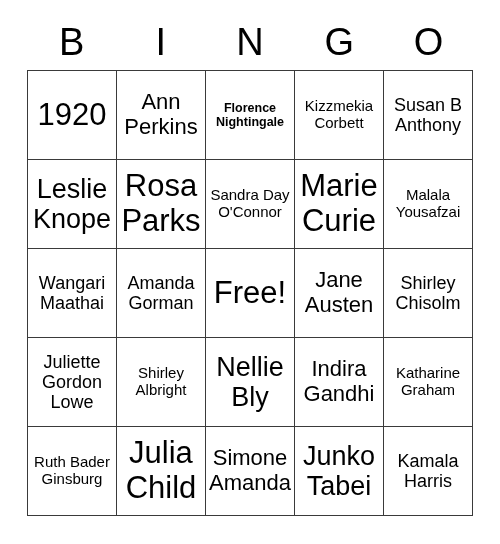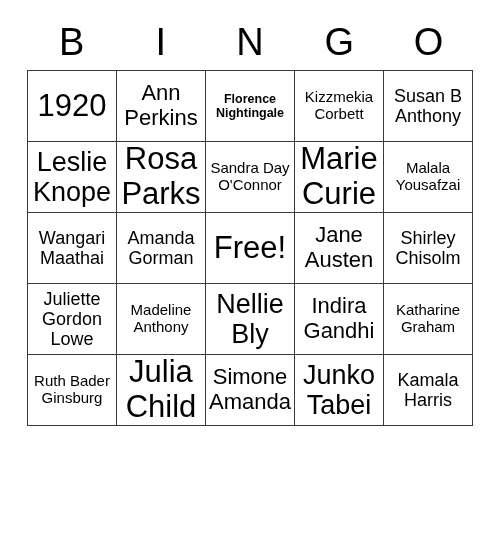--- a/index.html
+++ b/index.html
@@ -38,21 +38,21 @@
     line-height: 1;
     font-weight: 400;
     letter-spacing: 0px;
     color: #000000;
   }
   .grid {
     position: absolute;
     left: 27px;
     top: 70px;
     width: 446px;
-    height: 356px;
+    height: 446px;
     display: grid;
     grid-template-columns: repeat(5, 1fr);
     grid-template-rows: repeat(5, 1fr);
     border-top: 1.5px solid #3a3a3a;
     border-left: 1.5px solid #3a3a3a;
     box-sizing: border-box;
     background: #ffffff;
   }
   .cell {
     border-right: 1.5px solid #3a3a3a;
@@ -140,21 +140,21 @@
         <span class="cell-text fs-lg">Jane Austen</span>
       </div>
     <div class="cell">
         <span class="cell-text fs-md">Shirley Chisolm</span>
       </div>
 
     <div class="cell">
         <span class="cell-text fs-md">Juliette Gordon Lowe</span>
       </div>
     <div class="cell">
-        <span class="cell-text fs-sm">Madeline Anthony</span>
+        <span class="cell-text fs-sm">Shirley Albright</span>
       </div>
     <div class="cell">
         <span class="cell-text fs-xl">Nellie Bly</span>
       </div>
     <div class="cell">
         <span class="cell-text fs-lg">Indira Gandhi</span>
       </div>
     <div class="cell">
         <span class="cell-text fs-sm">Katharine Graham</span>
       </div>

